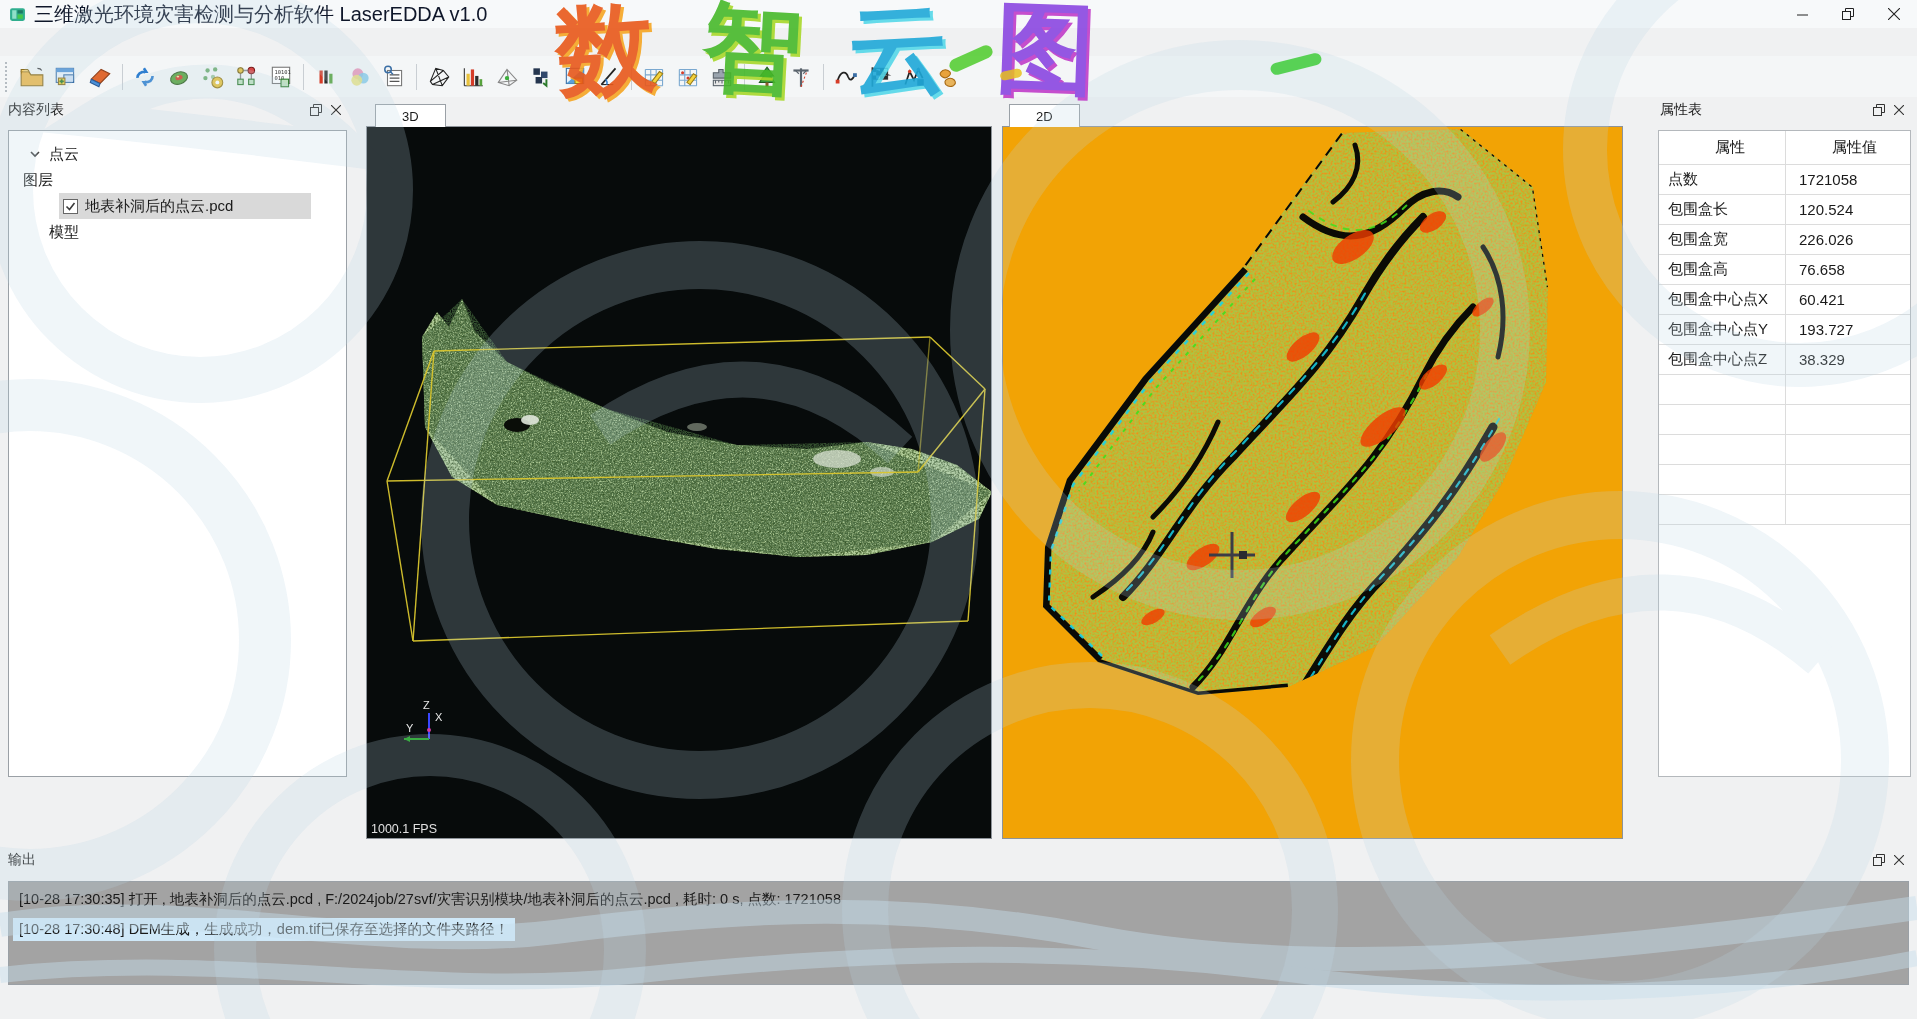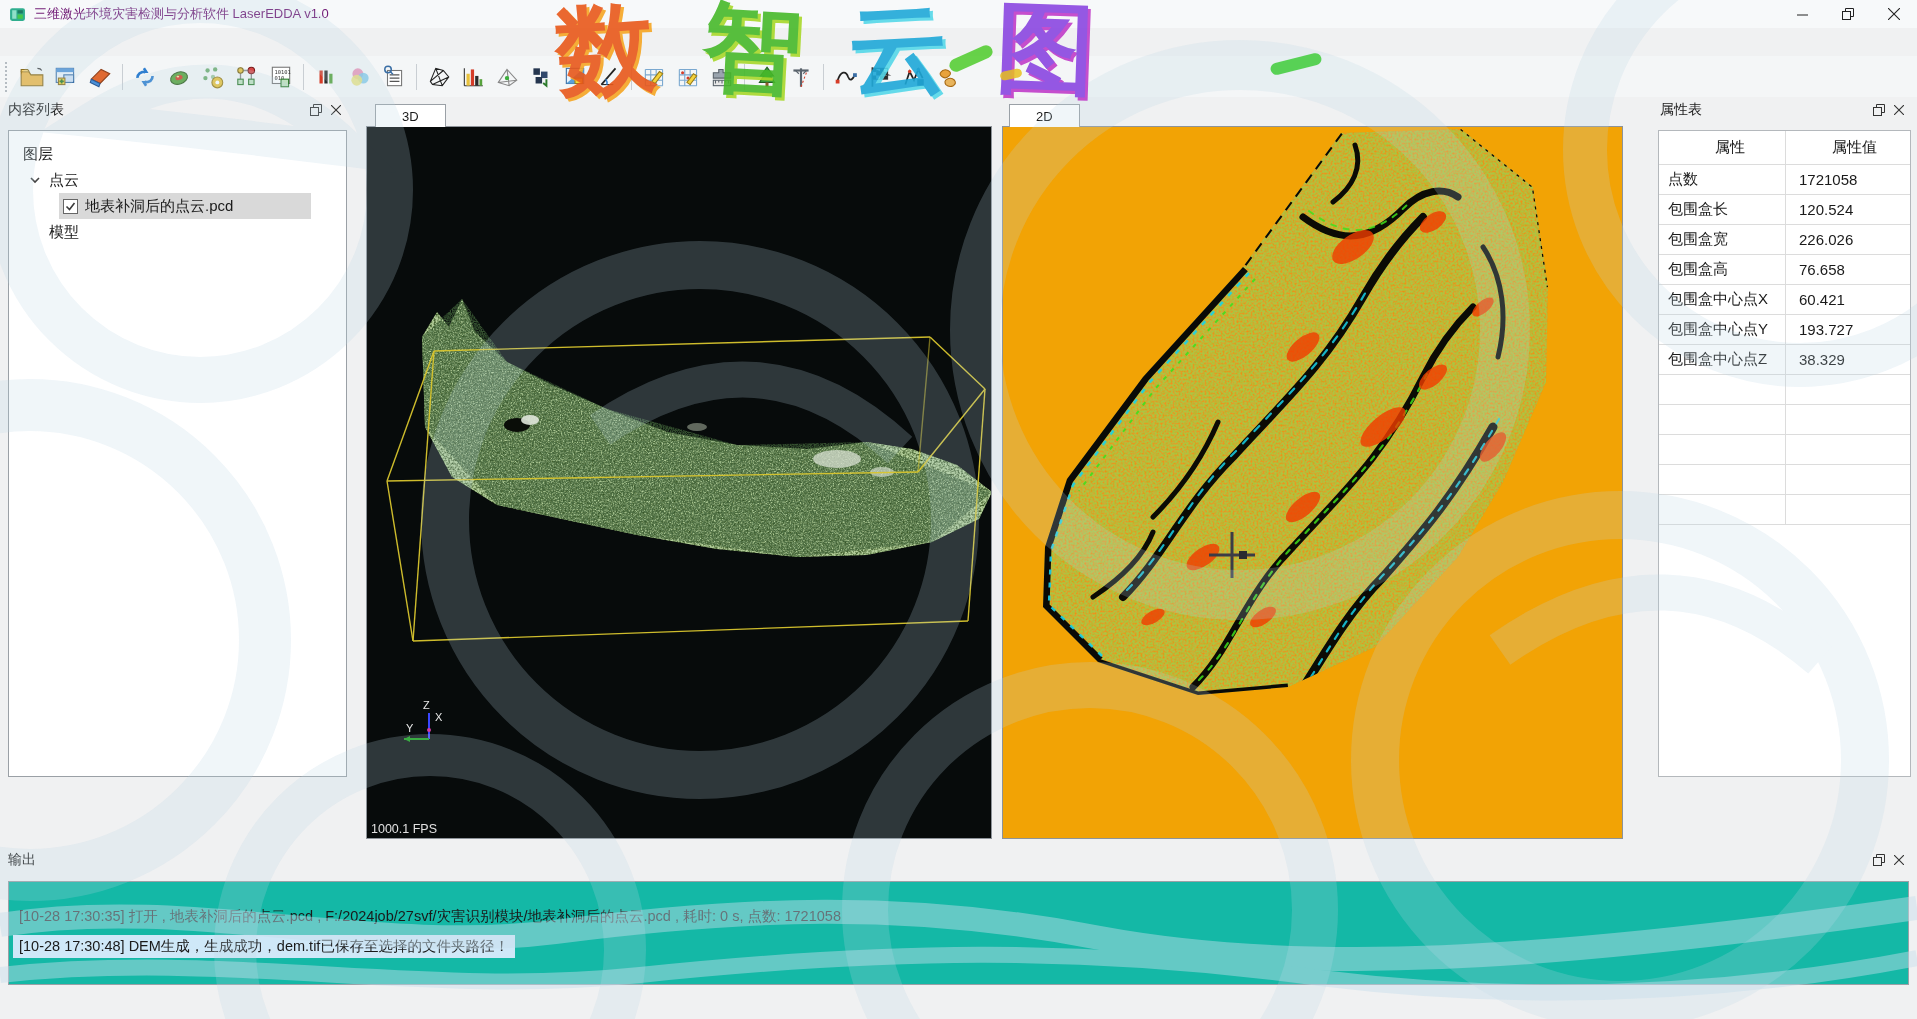--- a/index.html
+++ b/index.html
@@ -7,21 +7,21 @@
   .app {
     position: relative; width: 1917px; height: 1019px;
     background: #f0f1f2; overflow: hidden;
     font-family: "Liberation Sans", "DejaVu Sans", sans-serif;
     color: #1a1a1a; font-size: 15px;
   }
   
   .titlebar { position:absolute; left:0; top:0; width:100%; height:28px;
     display:flex; align-items:center; background:#f7f9fa; }
   .app-icon { width:17px; height:17px; margin:0 8px 0 9px; }
-  .title-text { font-size:13px; color:#701a75; }
+  .title-text { font-size:20px; color:#0f172a; }
   .win-controls { position:absolute; right:0; top:0; height:28px; display:flex; }
   .win-btn { width:46px; height:28px; display:flex; align-items:center; justify-content:center; cursor:pointer; }
   
   .menubar { position:absolute; left:0; top:28px; width:100%; height:28px;
     display:flex; align-items:center; background:#f4f6f7; }
   .menu-item { padding:4px 13px; cursor:pointer; white-space:nowrap; }
   
   .toolbar { position:absolute; left:0; top:56px; width:100%; height:41px;
     display:flex; align-items:center; background:#f4f6f7; padding-left:3px; }
   .tb-handle { width:6px; height:30px; border-left:2px dotted #b5bcc2; margin:0 4px 0 2px; }
@@ -52,22 +52,22 @@
     justify-content:center; font-size:13px; cursor:pointer; z-index:3; }
   .viewport { position:absolute; border:1px solid #8d9399; overflow:hidden; }
   
   .prop-table { position:absolute; background:#fff; border:1px solid #b4b8bc;
     display:grid; grid-template-columns:127px 1fr; font-size:15px; }
   .pt-cell { border-bottom:1px solid #dcdcdc; border-right:1px solid #dcdcdc;
     height:30px; display:flex; align-items:center; padding-left:9px; background:#fff; }
   .pt-cell.val { border-right:none; padding-left:13px; }
   .pt-head { height:34px; justify-content:center; padding-left:16px; font-size:15px; }
   
-  .log-box { position:absolute; background:#14b8a6; border:1px solid #9aa0a6;
-    font-size:14.5px; padding:23px 4px;text-align:right; }
+  .log-box { position:absolute; background:#a3a3a3; border:1px solid #9aa0a6;
+    font-size:14.5px; padding:6px 4px;text-align:right; }
   .log-line { padding:2px 6px; white-space:nowrap; width:fit-content; cursor:default; }
   .log-line.sel { background:#cfe8f8;margin-top:7px; }
   
   .overlay { position:absolute; inset:0; pointer-events:none; z-index:50; }
   .wm-text { position:absolute; left:556px; top:-16px; font-size:99px; font-weight:bold;
     letter-spacing:10px; opacity:.9; white-space:nowrap; }
   .wm-text span { display:inline-block; }
   .wm-c0 { color:#e8581a; transform:rotate(-4deg); text-shadow:3px 3px 0 #f5a623; }
   .wm-c1 { color:#46b82a; transform:rotate(3deg);  text-shadow:3px 3px 0 #a8d82a; }
   .wm-c2 { color:#1fa8d8; transform:rotate(-3deg); text-shadow:3px 3px 0 #55d8e8; }
@@ -338,28 +338,28 @@
           </svg>
       </div>
       <div class="dock-btn">
         <svg width="10" height="10" viewBox="0 0 10 10">
             <path d="M0 0 L10 10 M10 0 L0 10" stroke="#333" stroke-width="1.1"></path>
           </svg>
       </div>
     </div>
     <div class="panel-box" style="left:8px; top:33px; width:339px; height:647px;">
       <div class="tree">
-        <div class="tree-row">
-          <span class="tree-label">图层</span>
-        </div>
         <div class="tree-row tree-indent1">
           <svg class="chev" viewBox="0 0 16 16">
               <path d="M4 6 L8 10 L12 6" fill="none" stroke="#444" stroke-width="1.6"></path>
             </svg>
           <span class="tree-label">点云</span>
+        </div>
+        <div class="tree-row">
+          <span class="tree-label">图层</span>
         </div>
         <div class="tree-row tree-item-selected">
           <span class="cbx">
             <svg width="11" height="11" viewBox="0 0 11 11">
                 <path d="M1.5 5.5 L4.5 8.5 L9.5 2" fill="none" stroke="#3a3a3a" stroke-width="1.6"></path>
               </svg>
           </span>
           <span class="tree-label">地表补洞后的点云.pcd</span>
         </div>
         <div class="tree-row" style="padding-left:26px;">

